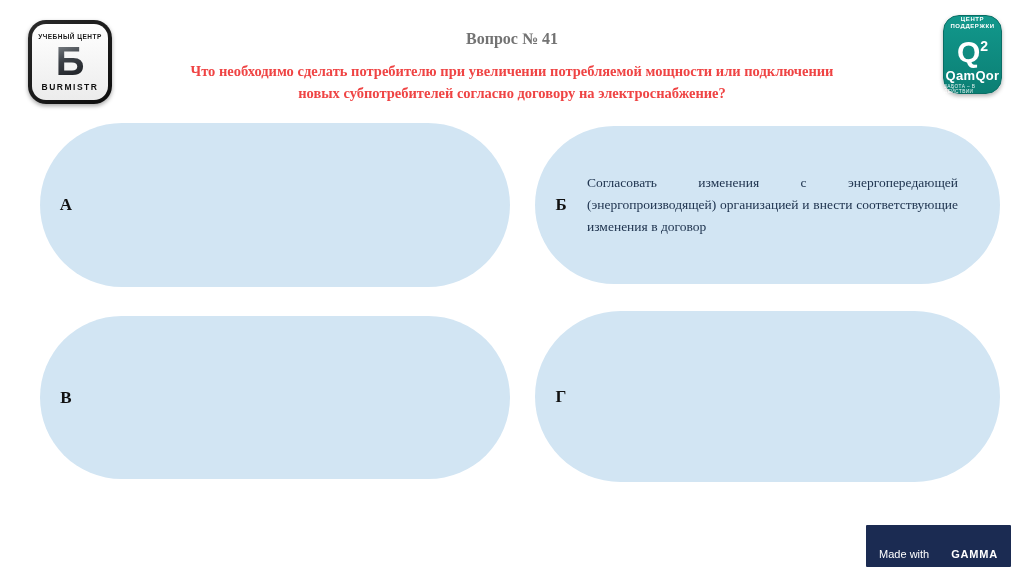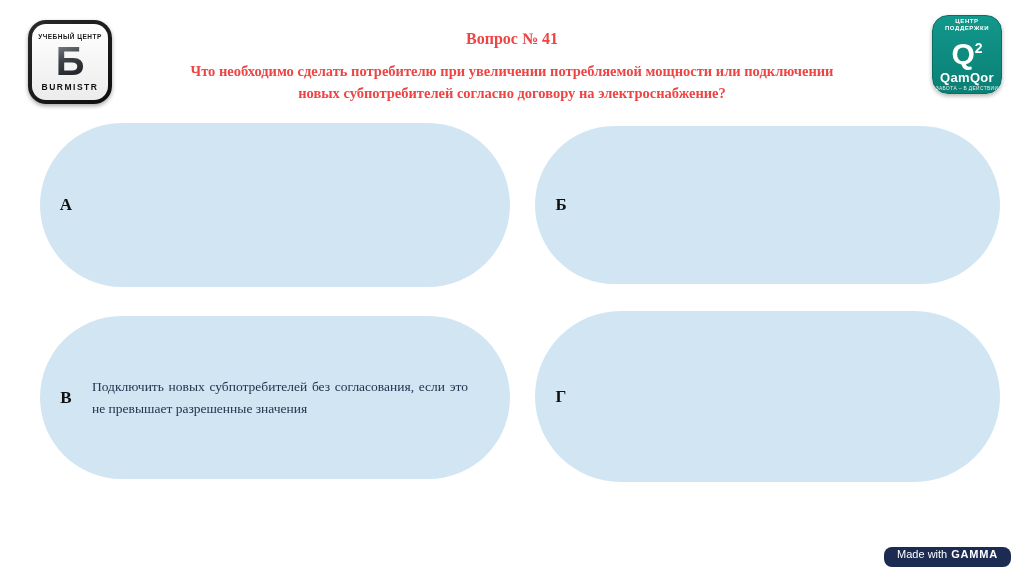--- a/index.html
+++ b/index.html
@@ -16,21 +16,21 @@
 
   
   .title {
     position: absolute;
     top: 30px;
     left: 0;
     width: 100%;
     text-align: center;
     font-size: 16px;
     font-weight: bold;
-    color: #ef4444;
+    color: #737373;
   }
   .question {
     position: absolute;
     top: 60px;
     left: 182px;
     width: 660px;
     text-align: center;
     font-size: 14.5px;
     font-weight: bold;
     line-height: 22px;
@@ -82,21 +82,21 @@
     font-weight: bold;
     color: #111;
     letter-spacing: 1.5px;
     margin-top: 1px;
   }
 
   .logo-qamqor {
     position: absolute;
     top: 15px;
     right: 22px;
-    width: 70px;
+    width: 59px;
     height: 79px;
     border-radius: 16px;
     background: linear-gradient(180deg, #12988c, #0b7f74);
     border: 1px solid #0a6e65;
     box-shadow: 0 2px 4px rgba(0,0,0,.3);
     display: flex;
     flex-direction: column;
     align-items: center;
     justify-content: center;
     color: #ffffff;
@@ -145,25 +145,25 @@
   
   .gamma-badge {
     position: absolute;
     right: 13px;
     bottom: 7px;
     background: #1b2b52;
     color: #ffffff;
     font-family: "Liberation Sans", sans-serif;
     font-size: 11px;
     line-height: 11px;
-    padding: 2px 13px 7px 13px;
-    border-radius: 8px;
-    display: flex;
-    align-items: center;
-    gap: 4px;
+    padding: 24px 13px 7px 13px;
+    border-radius: 1px;
+    display: flex;
+    align-items: center;
+    gap: 22px;
     cursor: pointer;
   }
   .gamma-badge .brand-word {
     font-weight: bold;
     letter-spacing: .8px;
     text-align: center;
   }
 </style>
 </head>
 <body>
@@ -188,25 +188,25 @@
 
   <div class="title">Вопрос № 41</div>
   <div class="question">Что необходимо сделать потребителю при увеличении потребляемой мощности или подключении новых субпотребителей согласно договору на электроснабжение?</div>
 
   <div class="bubble pos-a">
     <div class="letter">А</div>
   </div>
 
   <div class="bubble pos-b">
     <div class="letter">Б</div>
+    <div class="answer-text">Согласовать изменения с энергопередающей (энергопроизводящей) организацией и внести соответствующие изменения в договор</div>
   </div>
 
   <div class="bubble pos-v">
     <div class="letter">В</div>
-    <div class="answer-text">Подключить новых субпотребителей без согласования, если это не превышает разрешенные значения</div>
   </div>
 
   <div class="bubble pos-g">
     <div class="letter">Г</div>
   </div>
 
   <div class="gamma-badge">
     <span>Made with</span>
     <span class="brand-word">GAMMA</span>
   </div>

